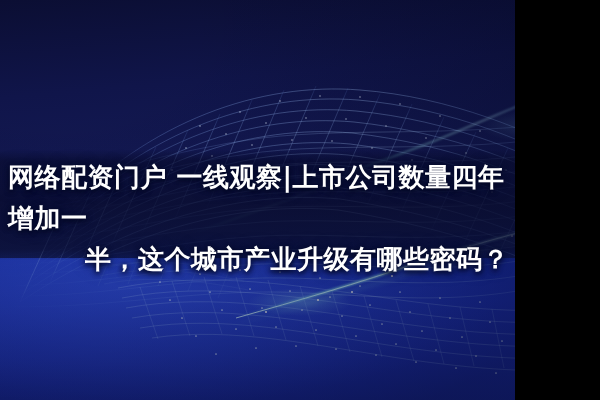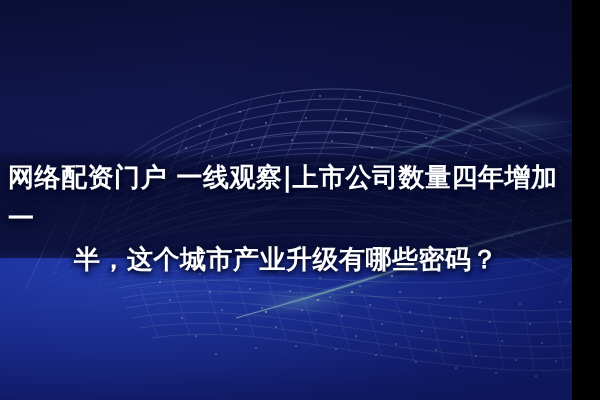--- a/index.html
+++ b/index.html
@@ -2,21 +2,21 @@
 <html><head>
 <meta charset="utf-8">
 <style>
   html, body {
     margin: 0;
     padding: 0;
     background: #000;
   }
   #stage {
     position: relative;
-    width: 572px;
+    width: 515px;
     height: 400px;
     overflow: hidden;
     font-family: "DejaVu Sans", "Liberation Sans", sans-serif;
     background: #737373;
   }
 
   
   .bg-base {
     position: absolute;
     inset: 0;
@@ -96,21 +96,21 @@
     font-weight: bold;
     line-height: 41px;
     letter-spacing: .5px;
     text-shadow:
       0 0 6px rgba(4,8,40,.95),
       0 2px 5px rgba(2,4,26,.9),
       0 0 14px rgba(10,20,70,.75);
     white-space: normal;
   }
   .headline .ln1 { display: block; text-align: left; padding-left: 2px; }
-  .headline .ln2 { display: block; text-align: center; }
+  .headline .ln2 { display: block; text-align: right; }
 </style>
 </head>
 <body>
 
 <div id="stage">
 
   <div class="bg-base"></div>
   <div class="bg-lower"></div>
   <div class="bg-lower-glow"></div>
 

